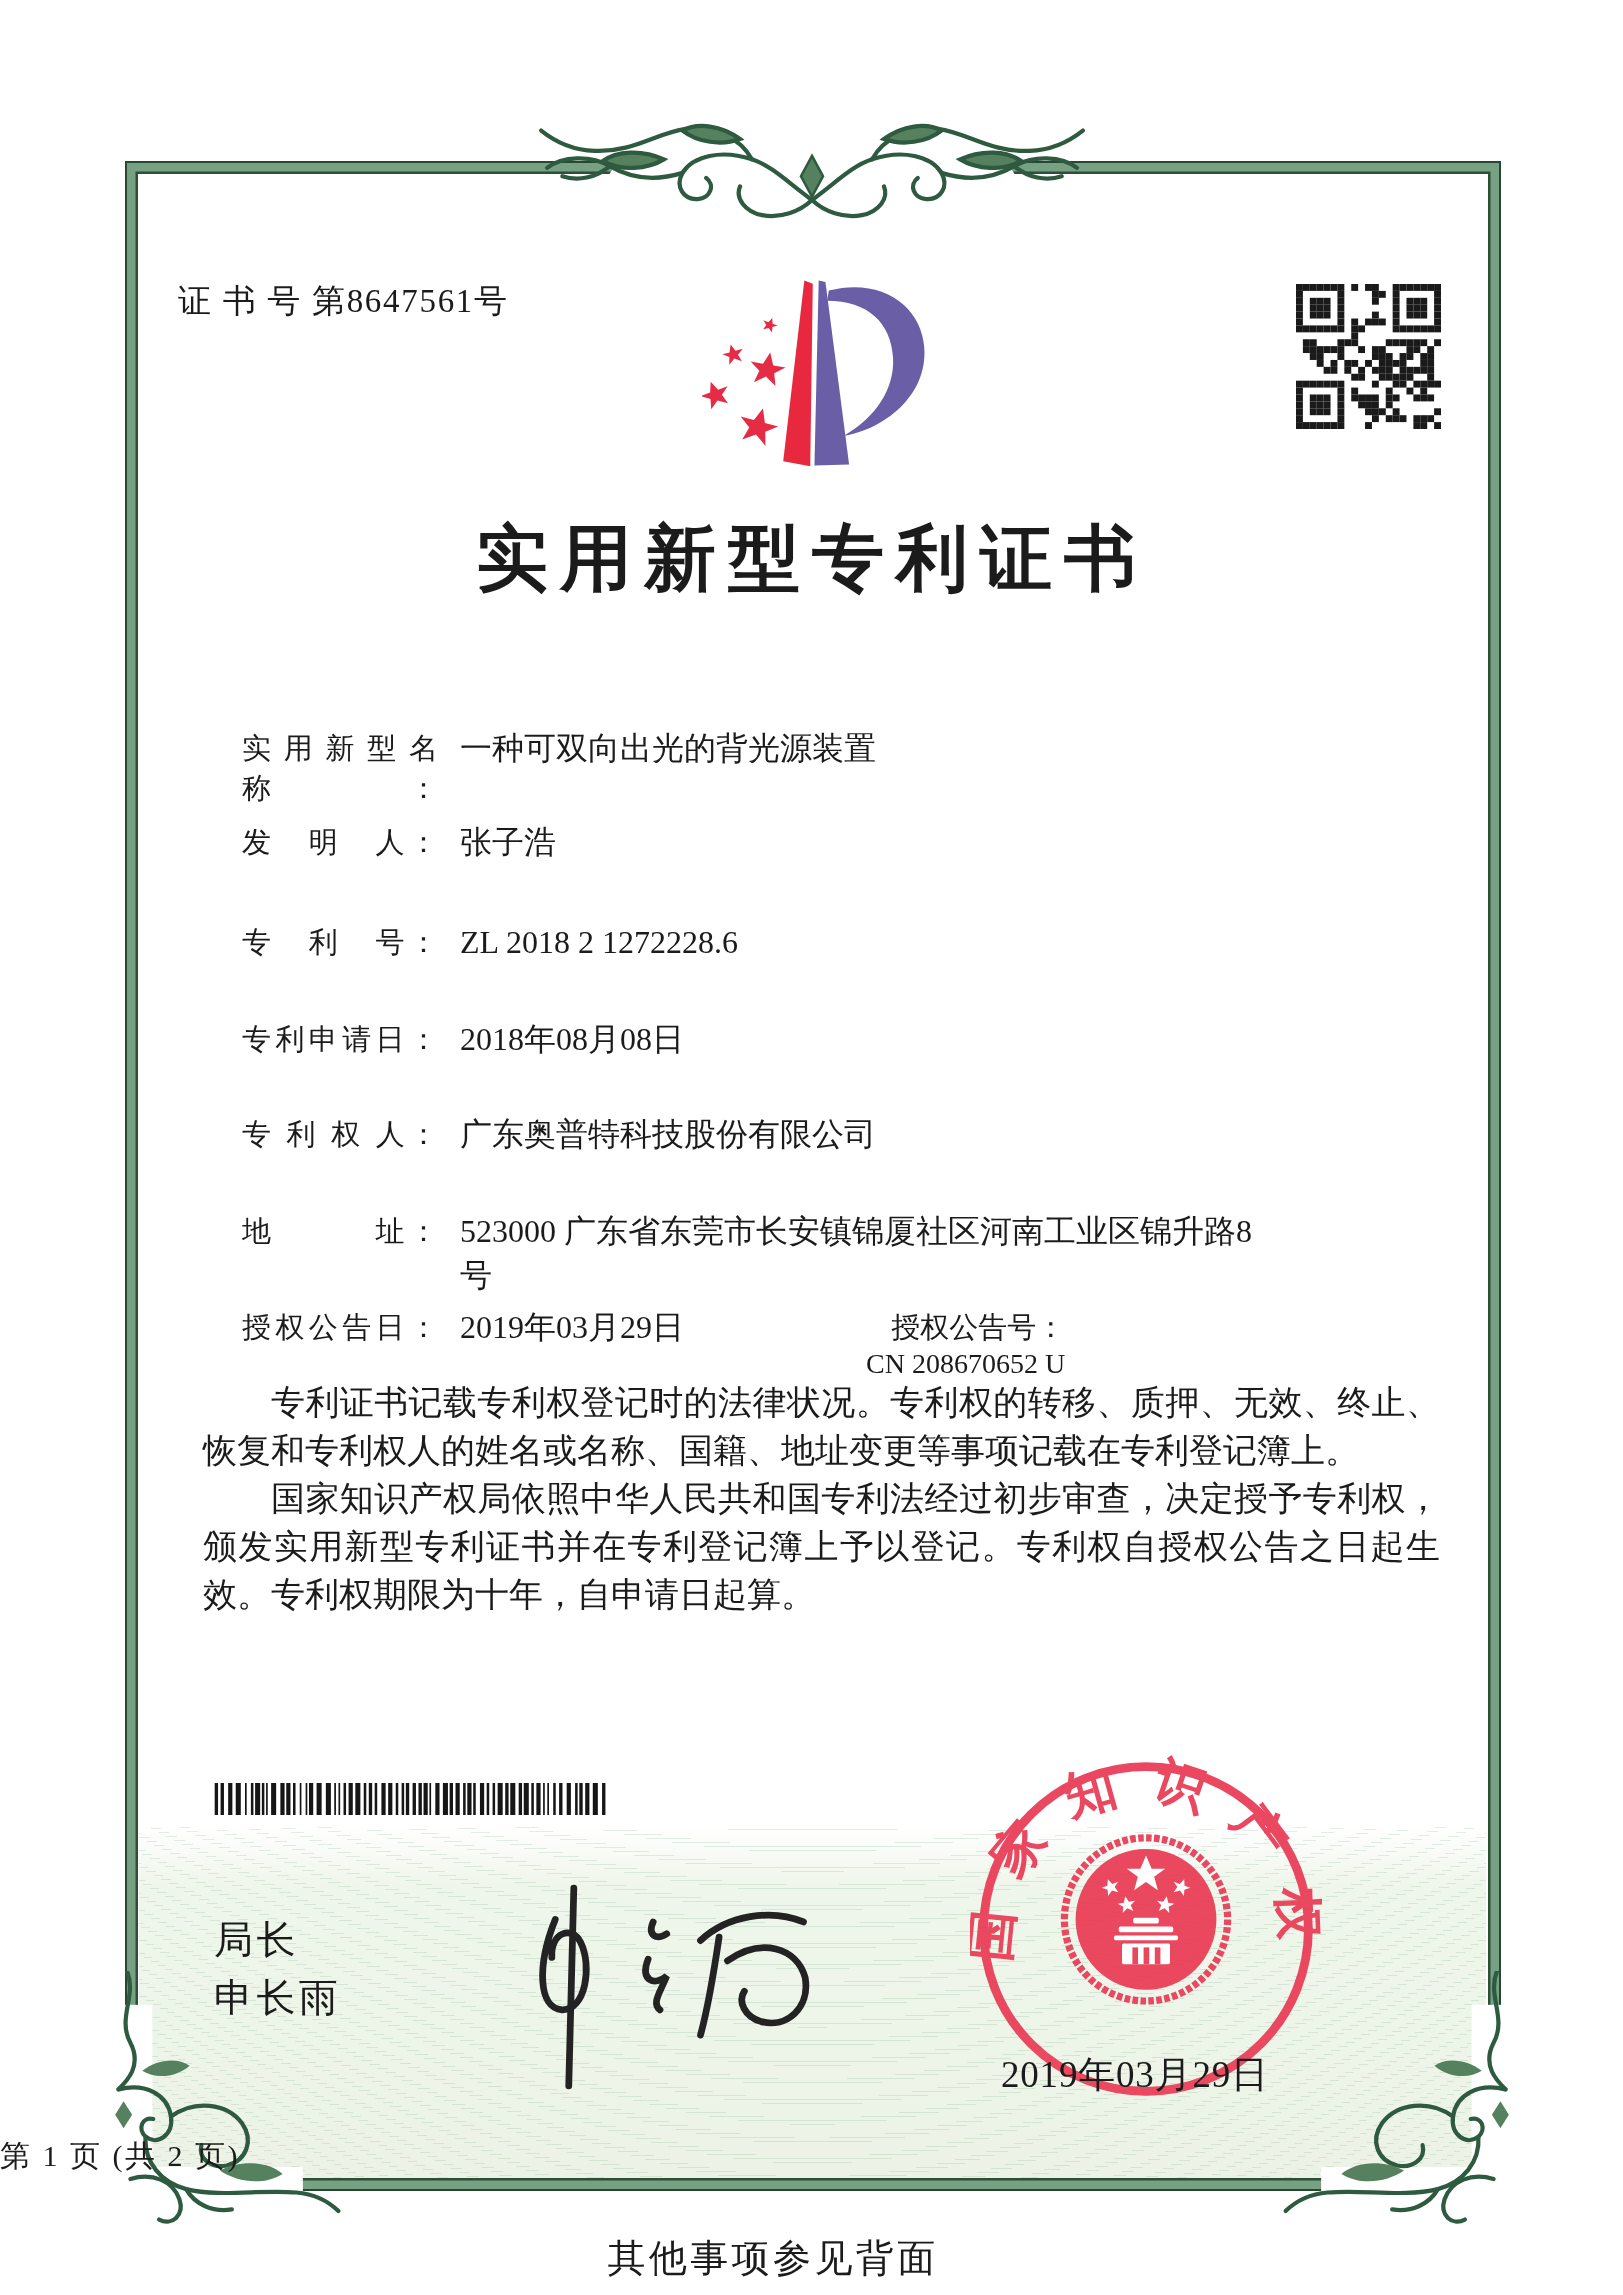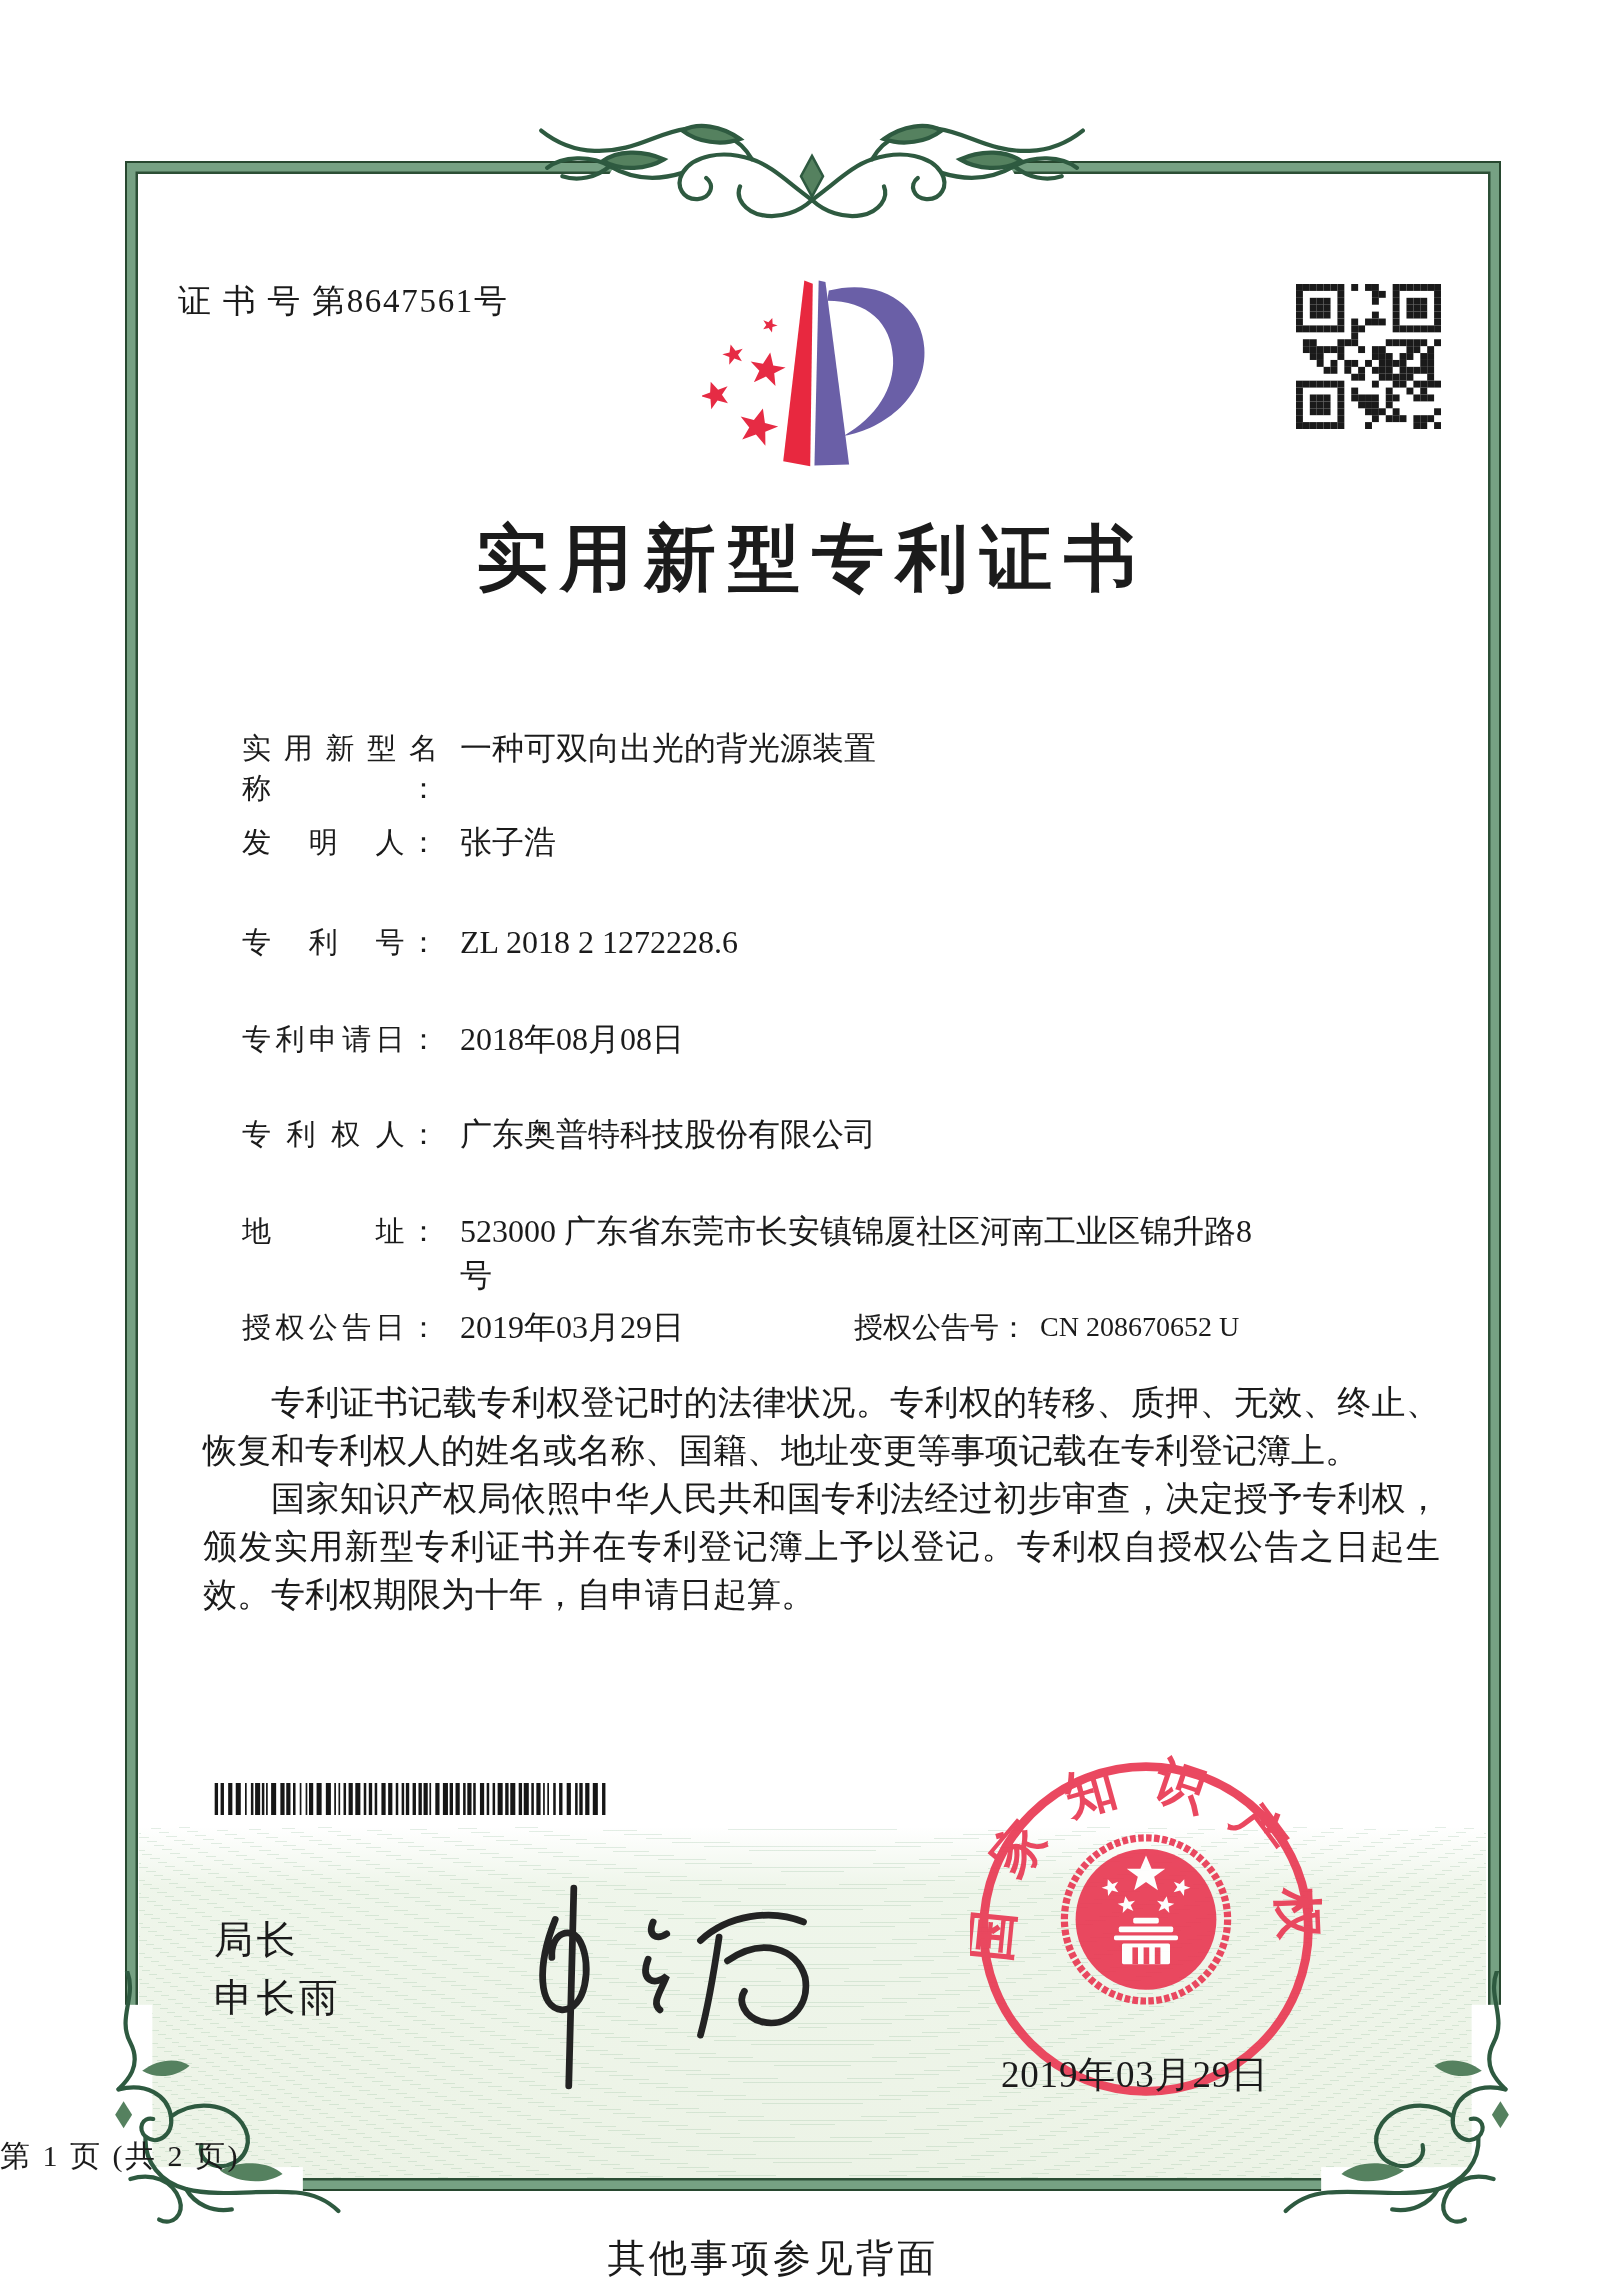--- a/index.html
+++ b/index.html
@@ -30,21 +30,21 @@
 
   .cert-no{left:178px;top:279px;font-size:33px;letter-spacing:1.7px;}
   .title{left:0;right:0;top:511px;text-align:center;font-size:72px;font-weight:bold;letter-spacing:12px;}
 
   .row{position:absolute;left:204px;display:flex;align-items:flex-start;margin-left:38px;}
   .flabel{
     display:inline-block;width:196px;flex:0 0 196px;
     font-size:29px;text-align:justify;text-align-last:justify;padding-top:3.4px;
   }
   .fvalue{margin-left:22px;font-size:32px;white-space:pre-line;line-height:44px;}
-  .row2{position:absolute;left:854px;display:flex;align-items:center;}
+  .row2{position:absolute;left:854px;display:flex;align-items:flex-end;flex-direction:column;}
   .flabel2{font-size:29px;padding-top:3.4px;}
   .fvalue2{margin-left:12px;font-size:28px;}
 
   .body-text{position:absolute;left:203px;top:1379px;width:1237px;font-size:34px;line-height:48px;text-align:justify;}
   .body-text p{margin:0;text-indent:2em;}
 
   .bureau{position:absolute;left:214px;font-size:39px;letter-spacing:3.4px;}
   .sealdate{position:absolute;left:1001px;top:2050px;font-size:37px;letter-spacing:0.8px;z-index:4;}
   .pageno{position:absolute;left:0;width:1401px;top:2136px;font-size:30px;letter-spacing:2.5px;}
   .note{position:absolute;left:0;width:1522px;top:2233px;text-align:center;font-size:38px;letter-spacing:3.4px;padding-left:12px;}

